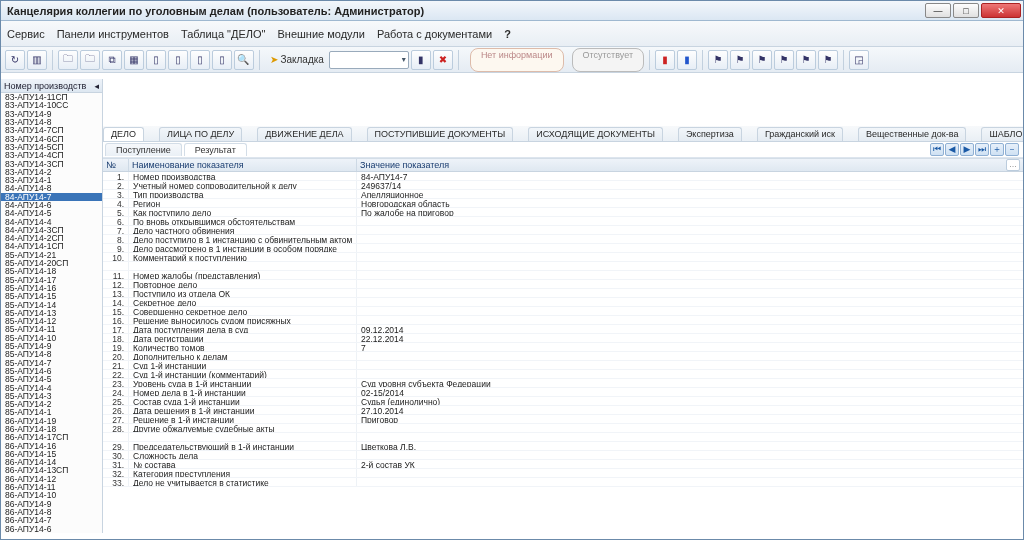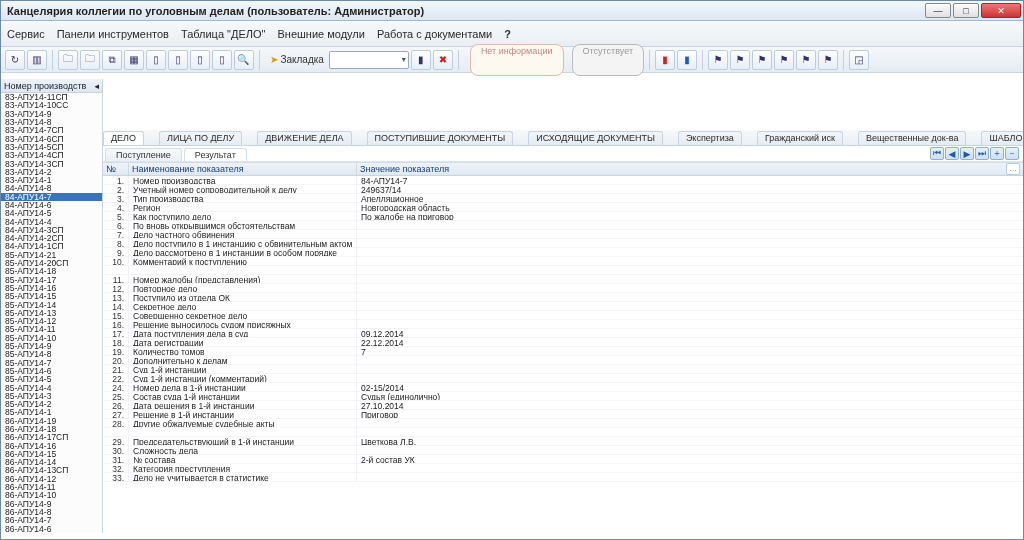--- a/index.html
+++ b/index.html
@@ -60,21 +60,21 @@
   }
   .tsep { width:1px; height:20px; background:#c2d0de; margin:0 3px; }
   .bookmark-label { font-size:10px; color:#333; margin:0 3px 0 5px; display:flex;align-items:center;gap:2px;}
   .bm-arrow{color:#d90;}
   .combo {
     height:18px; width:80px; background:#fff; border:1px solid #9ab; border-radius:2px;
     display:flex;align-items:center;justify-content:flex-end;padding:0 2px;
   }
   .combo::after{content:"▾";font-size:8px;color:#456;}
   .pill {
-    height:32px; padding:1px 10px; border:1px solid #dba; border-radius:8px;
+    height:24px; padding:1px 10px; border:1px solid #dba; border-radius:8px;
     font-size:9px; color:#b88; background:#fdf8f0; margin-left:6px;
   }
   .pill.gray{border-color:#bbb;color:#999;background:#f4f4f4;}
   .red-ico{color:#c22;}
   .blue-ico{color:#25c;}
   .content {
     flex:1; display:flex; overflow:hidden;align-items:center;
   }
   .sidebar {
     width:102px; border-right:1px solid #c8d4e0; display:flex; flex-direction:column;
@@ -404,20 +404,25 @@
             <div class="grid-row">
               <div class="c-num">21.</div>
               <div class="c-name">Суд 1-й инстанции</div>
             </div>
             <div class="grid-row">
               <div class="c-num">22.</div>
               <div class="c-name">Суд 1-й инстанции (комментарий)</div>
               <div class="c-val"></div>
             </div>
             <div class="grid-row">
+              <div class="c-num">23.</div>
+              <div class="c-name">Уровень суда в 1-й инстанции</div>
+              <div class="c-val">Суд уровня субъекта Федерации</div>
+            </div>
+            <div class="grid-row">
               <div class="c-num">24.</div>
               <div class="c-name">Номер дела в 1-й инстанции</div>
               <div class="c-val">02-15/2014</div>
             </div>
             <div class="grid-row">
               <div class="c-num">25.</div>
               <div class="c-name">Состав суда 1-й инстанции</div>
               <div class="c-val">Судья (единолично)</div>
             </div>
             <div class="grid-row">

